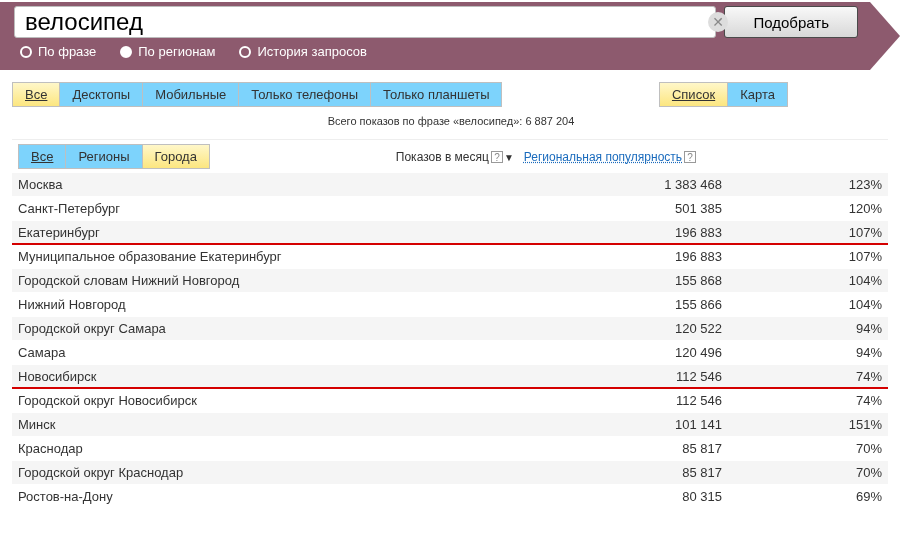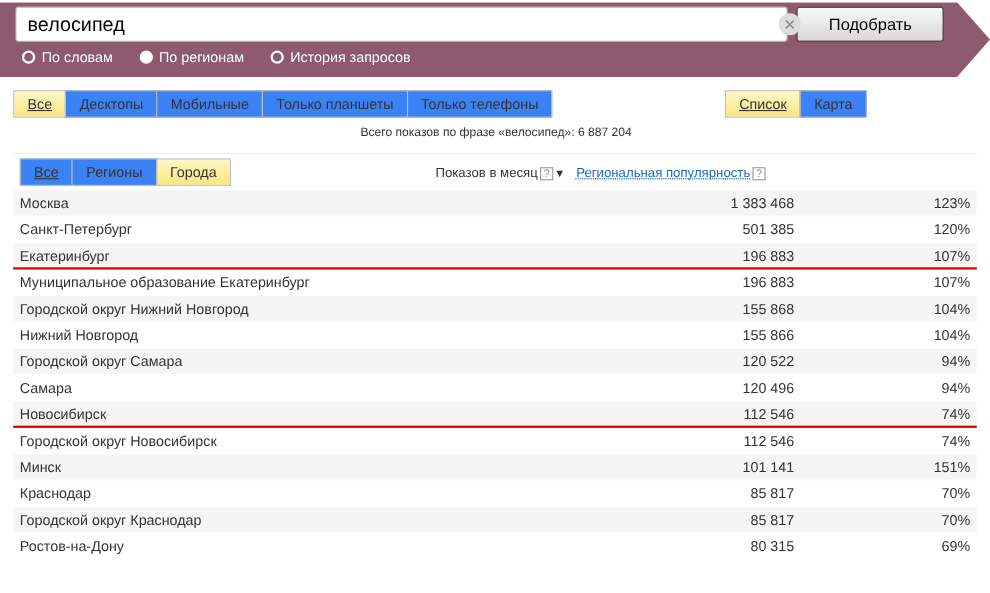--- a/index.html
+++ b/index.html
@@ -31,21 +31,21 @@
     gap: 8px;
     padding: 4px 30px 0 2px;
     align-items: center;
   }
   .search-input {
     flex: 1;
     height: 32px;
     border: 1px solid #bcbcbc;
     border-radius: 3px;
     background: #fff;
-    font-size: 18px;
+    font-size: 24px;
     padding: 0 34px 0 10px;
     outline: none;
   }
   .clear-x {
     position: absolute;
     right: 160px;
     top: 10px;
     width: 20px; height: 20px;
     border-radius: 10px;
     background: #ddd;
@@ -82,21 +82,21 @@
 
   
   .tabs-row {
     display: flex;
     align-items: center;
     margin: 12px 0 8px 0;
   }
   .tabgroup { display: flex; }
   .tab {
     border: 1px solid #bfbfbf;
-    background: #3b82f6;
+    background: #7dd3fc;
     padding: 4px 12px;
     cursor: pointer;
     margin-left: -1px;
     white-space: nowrap;
   }
   .tab:first-child { margin-left: 0; text-decoration: underline; }
   .tab.active {
     background: linear-gradient(#fff7c9,#fce680);
   }
   .spacer { flex: 1; }
@@ -154,40 +154,40 @@
 <div class="search-strip">
   <div class="arrow-bg"></div>
   <div class="search-row">
     <input class="search-input" type="text" value="велосипед" style="">
     <span class="clear-x">✕</span>
     <button class="pick-btn">Подобрать</button>
   </div>
   <div class="radio-row">
     <label>
       <span class="rdot"></span>
-      <span>По словам</span>
+      <span>По фразе</span>
     </label>
     <label>
       <span class="rdot filled"></span>
       <span>По регионам</span>
     </label>
     <label>
       <span class="rdot"></span>
       <span>История запросов</span>
     </label>
   </div>
 </div>
 
 <div class="tabs-row">
   <div class="tabgroup">
     <div class="tab active">Все</div>
     <div class="tab">Десктопы</div>
     <div class="tab">Мобильные</div>
+    <div class="tab">Только телефоны</div>
     <div class="tab">Только планшеты</div>
-    <div class="tab">Только телефоны</div>
   </div>
   <div class="spacer"></div>
   <div class="tabgroup">
     <div class="tab active">Список</div>
     <div class="tab">Карта</div>
   </div>
   <div style="width:100px"></div>
 </div>
 
 <div class="summary">Всего показов по фразе «велосипед»: 6 887 204</div>
@@ -223,21 +223,21 @@
         <span class="c-name">Екатеринбург</span>
         <span class="c-imp">196 883</span>
         <span class="c-pop">107%</span>
       </div>
       <div class="row">
         <span class="c-name">Муниципальное образование Екатеринбург</span>
         <span class="c-imp">196 883</span>
         <span class="c-pop">107%</span>
       </div>
       <div class="row">
-        <span class="c-name">Городской округ Нижний Новгород</span>
+        <span class="c-name">Городской словам Нижний Новгород</span>
         <span class="c-imp">155 868</span>
         <span class="c-pop">104%</span>
       </div>
       <div class="row">
         <span class="c-name">Нижний Новгород</span>
         <span class="c-imp">155 866</span>
         <span class="c-pop">104%</span>
       </div>
       <div class="row">
         <span class="c-name">Городской округ Самара</span>

